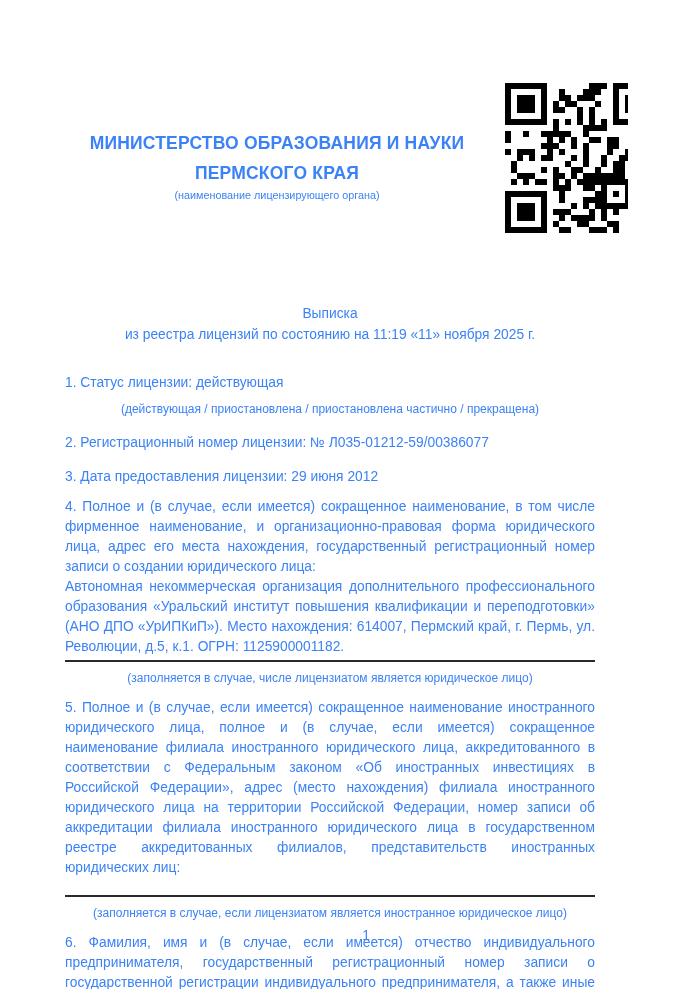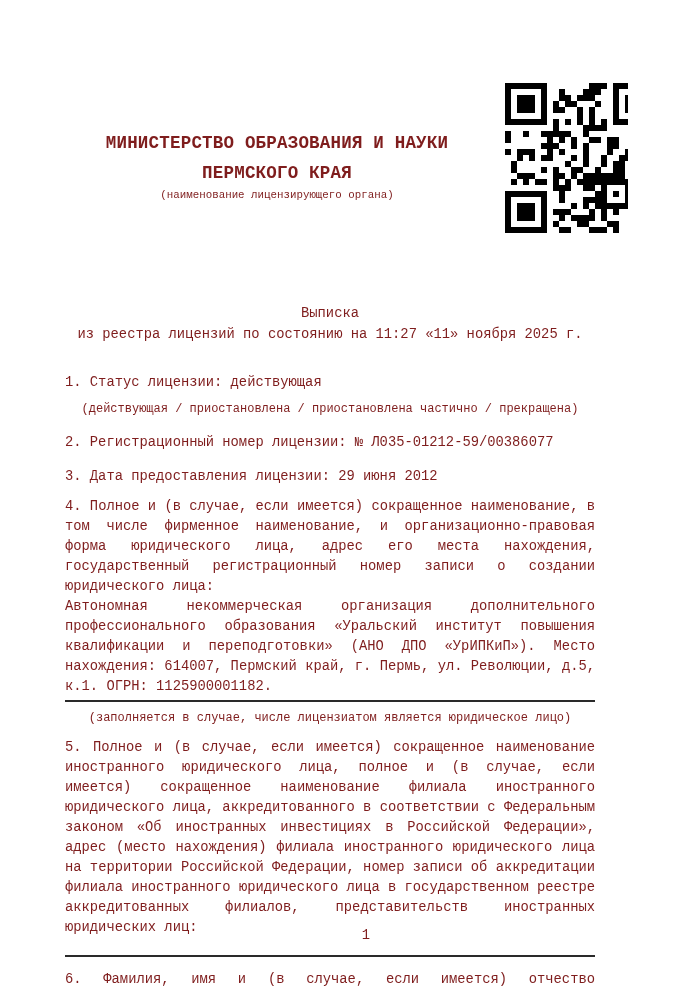--- a/index.html
+++ b/index.html
@@ -1,21 +1,21 @@
 <!DOCTYPE html>
 <html><head>
 <meta charset="utf-8">
 <style>
   html,body{margin:0;padding:0;background:#ffffff;}
   .page{
     position:relative;
     width:628px;height:989px;
     background:#ffffff;
-    color:#7f1d1d;
-    font-family:Liberation Mono, monospace;
+    color:#3b82f6;
+    font-family:Liberation Sans, sans-serif;
     font-size:13.8px;
     overflow:hidden;
   }
   .header{position:relative;height:303px;}
   .title-block{
     position:absolute;left:65px;top:128px;width:424px;
     text-align:center;
   }
   .ministry-line{
     font-weight:bold;font-size:17.5px;line-height:30px;letter-spacing:0.2px;
@@ -345,21 +345,21 @@
         <rect x="16" y="24" width="1" height="1" fill="#000000"></rect>
         <rect x="18" y="24" width="1" height="1" fill="#000000"></rect>
         <rect x="24" y="24" width="1" height="1" fill="#000000"></rect>
       </svg>
   </div>
 
   <div class="content">
 
     <div class="doc-title">
       <div>Выписка</div>
-      <div>из реестра лицензий по состоянию на 11:27 «11» ноября 2025 г.</div>
+      <div>из реестра лицензий по состоянию на 11:19 «11» ноября 2025 г.</div>
     </div>
 
     <div class="mb-status">
       <div class="line">1. Статус лицензии: действующая</div>
       <div class="caption">(действующая / приостановлена / приостановлена частично / прекращена)</div>
     </div>
 
     <div class="line mb-reg">2. Регистрационный номер лицензии: № Л035-01212-59/00386077</div>
 
     <div class="line mb-date">3. Дата предоставления лицензии: 29 июня 2012</div>
@@ -367,20 +367,21 @@
     <div class="mb-sect">
       <div class="para">4. Полное и (в случае, если имеется) сокращенное наименование, в том числе фирменное наименование, и организационно-правовая форма юридического лица, адрес его места нахождения, государственный регистрационный номер записи о создании юридического лица:</div>
       <div class="para">Автономная некоммерческая организация дополнительного профессионального образования «Уральский институт повышения квалификации и переподготовки» (АНО ДПО «УрИПКиП»). Место нахождения: 614007, Пермский край, г. Пермь, ул. Революции, д.5, к.1. ОГРН: 1125900001182.</div>
       <div class="rule rule-tight"></div>
       <div class="caption">(заполняется в случае, числе лицензиатом является юридическое лицо)</div>
     </div>
 
     <div class="mb-sect">
       <div class="para">5. Полное и (в случае, если имеется) сокращенное наименование иностранного юридического лица, полное и (в случае, если имеется) сокращенное наименование филиала иностранного юридического лица, аккредитованного в соответствии с Федеральным законом «Об иностранных инвестициях в Российской Федерации», адрес (место нахождения) филиала иностранного юридического лица на территории Российской Федерации, номер записи об аккредитации филиала иностранного юридического лица в государственном реестре аккредитованных филиалов, представительств иностранных юридических лиц:</div>
       <div class="rule rule-gap-lg"></div>
+      <div class="caption">(заполняется в случае, если лицензиатом является иностранное юридическое лицо)</div>
     </div>
 
     <div class="mb-sect">
       <div class="para">6. Фамилия, имя и (в случае, если имеется) отчество индивидуального предпринимателя, государственный регистрационный номер записи о государственной регистрации индивидуального предпринимателя, а также иные сведения, предусмотренные пунктом 3 части 1 статьи 15 Федерального закона «О лицензировании отдельных видов деятельности»:</div>
       <div class="rule rule-gap-md"></div>
     </div>
 
     <div class="line">7. Идентификационный номер налогоплательщика: 5904988880</div>
 
   </div>

